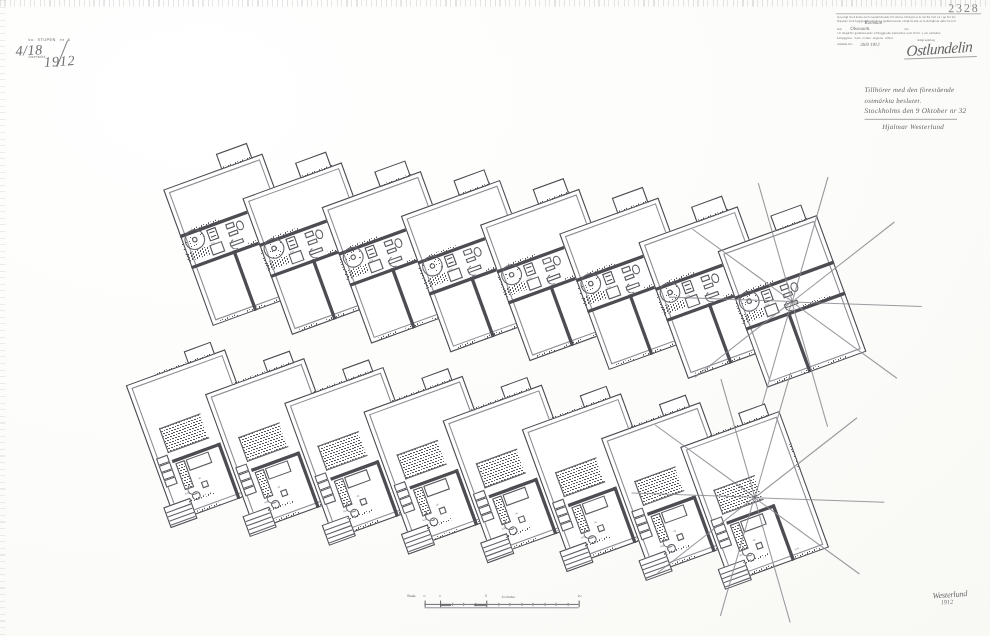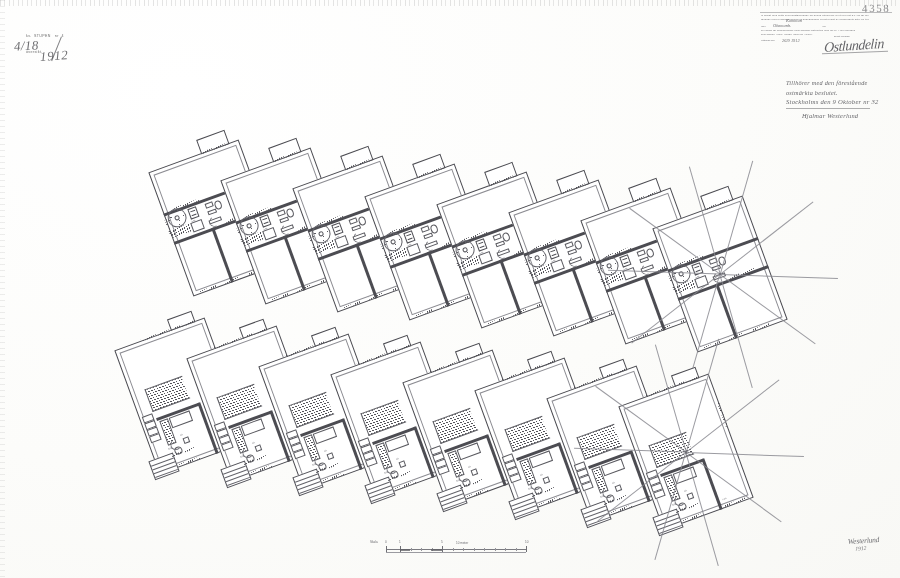--- a/index.html
+++ b/index.html
@@ -208,21 +208,21 @@
   .pivot{position:absolute;width:2px;height:2px;border-radius:50%;background:#6a6a70;}
 </style>
 </head>
 <body>
 
 <div id="sheet">
 
   <div class="scan-edge"></div>
   <div class="scan-edge left"></div>
 
-  <div id="archive-no">4358</div>
+  <div id="archive-no">2328</div>
 
   <div id="kvarter-block" class="tiny-print">
     <div>kv.  STUPEN   nr  4</div>
     <div>översikt.</div>
   </div>
   <div id="hand-4-18">4/18</div>
   <div id="stroke-slash"></div>
   <div id="hand-year">1912</div>
 
   <div id="stamp">

